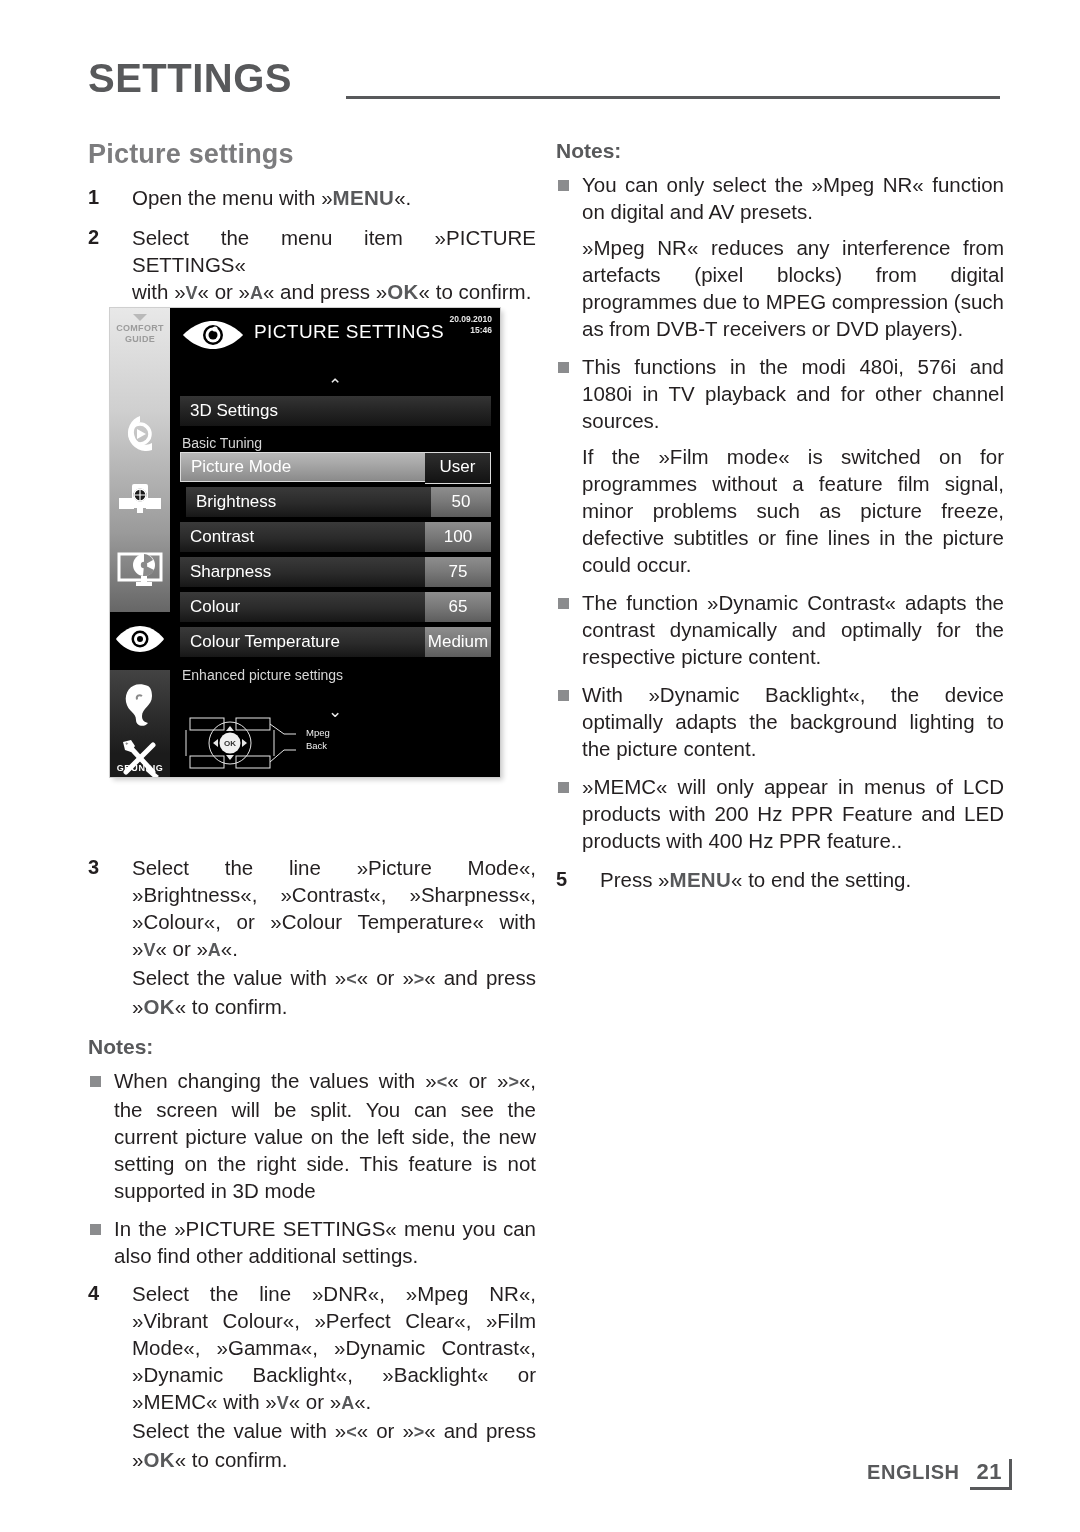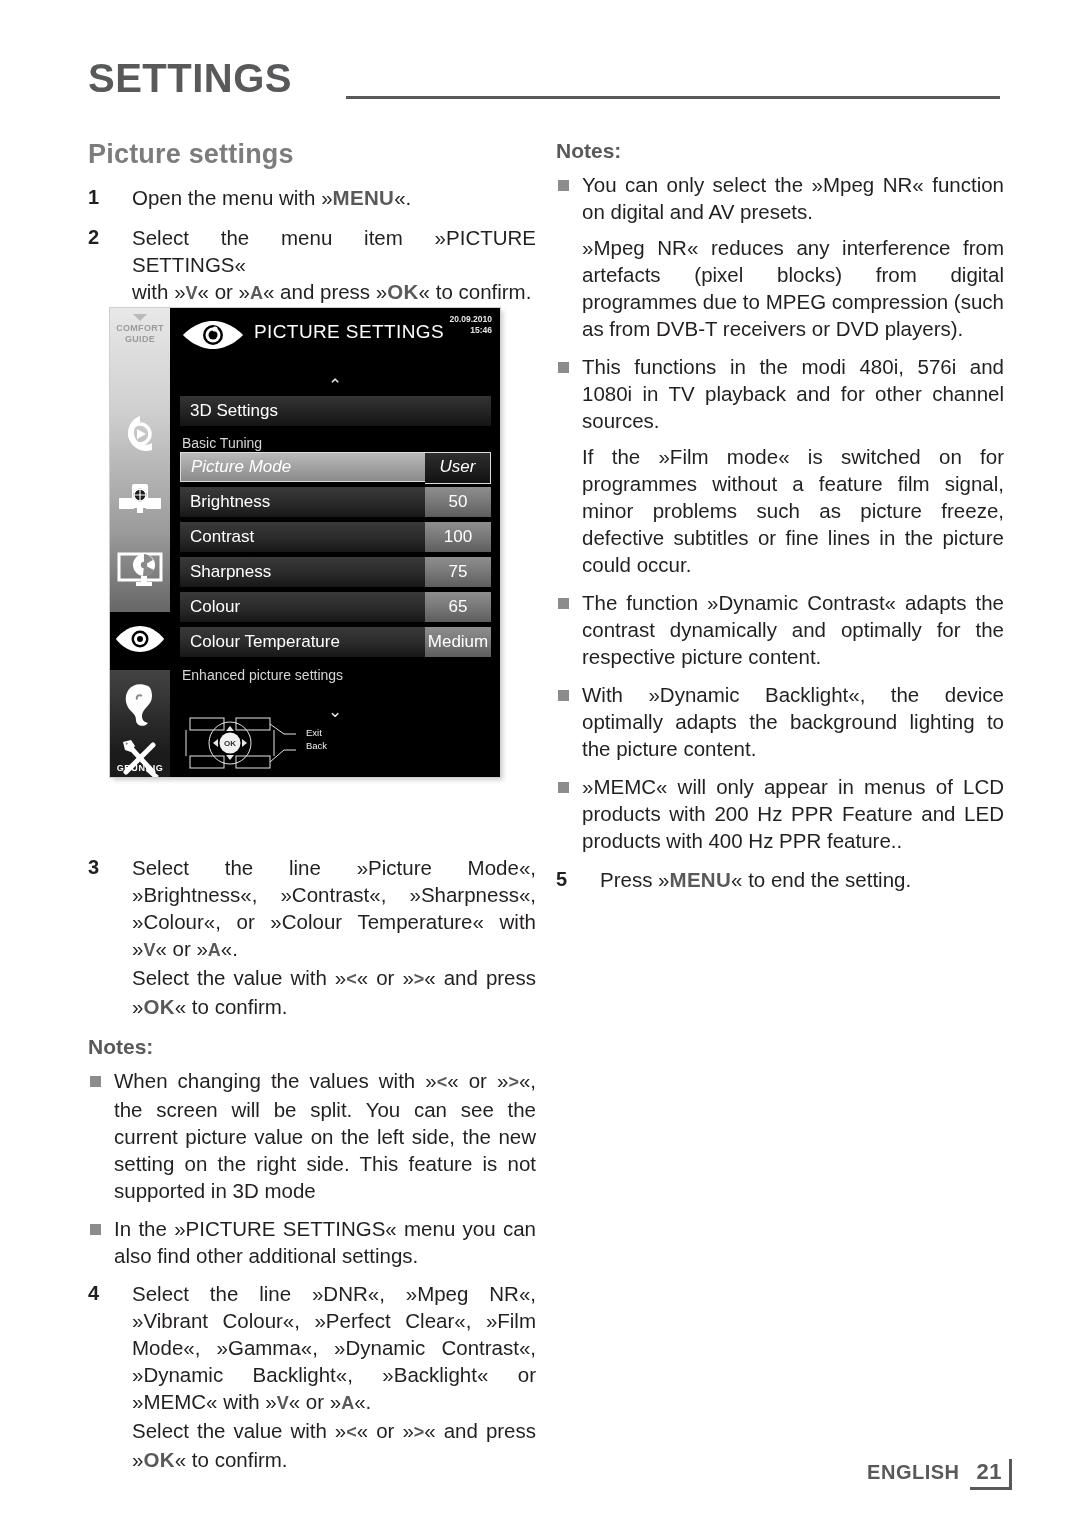--- a/index.html
+++ b/index.html
@@ -356,25 +356,25 @@
         </span>
       </div>
 
       <div class="chev-up">⌃</div>
 
       <div class="row3d">3D Settings</div>
 
       <div class="grp grp-basic">Basic Tuning</div>
 
       <div id="menu-rows">
-          <div class="mrow sel" style="top: 144px; font-style: italic;">
+          <div class="mrow sel" style="top: 144px;">
             <div class="lab">Picture Mode</div>
             <div class="val">User</div>
           </div>
-          <div class="mrow" style="top: 179px;">
+          <div class="mrow" style="top: 179px; margin-left: 6px;">
             <div class="lab">Brightness</div>
             <div class="val">50</div>
           </div>
           <div class="mrow" style="top: 214px;">
             <div class="lab">Contrast</div>
             <div class="val">100</div>
           </div>
           <div class="mrow" style="top: 249px;">
             <div class="lab">Sharpness</div>
             <div class="val">75</div>
@@ -411,21 +411,21 @@
           <circle cx="46" cy="31" r="10.5" fill="#f0f0f0"></circle>
           <text x="46" y="34" font-size="8" text-anchor="middle" fill="#333" font-family="Liberation Sans, sans-serif" font-weight="bold">OK</text>
           <g fill="#e6e6e6">
             <path d="M46 14 l4 5 h-8 z"></path>
             <path d="M46 48 l4 -5 h-8 z"></path>
             <path d="M29 31 l5 -4 v8 z"></path>
             <path d="M63 31 l-5 -4 v8 z"></path>
           </g>
         </svg>
         <div class="exitlbl">
-          <div>Exit</div>
+          <div>Mpeg</div>
           <div>Back</div>
         </div>
       </div>
     </div>
   </div>
 
   <div class="foot">
     <span>ENGLISH</span><span class="pg">21</span>
   </div>
 </div>

